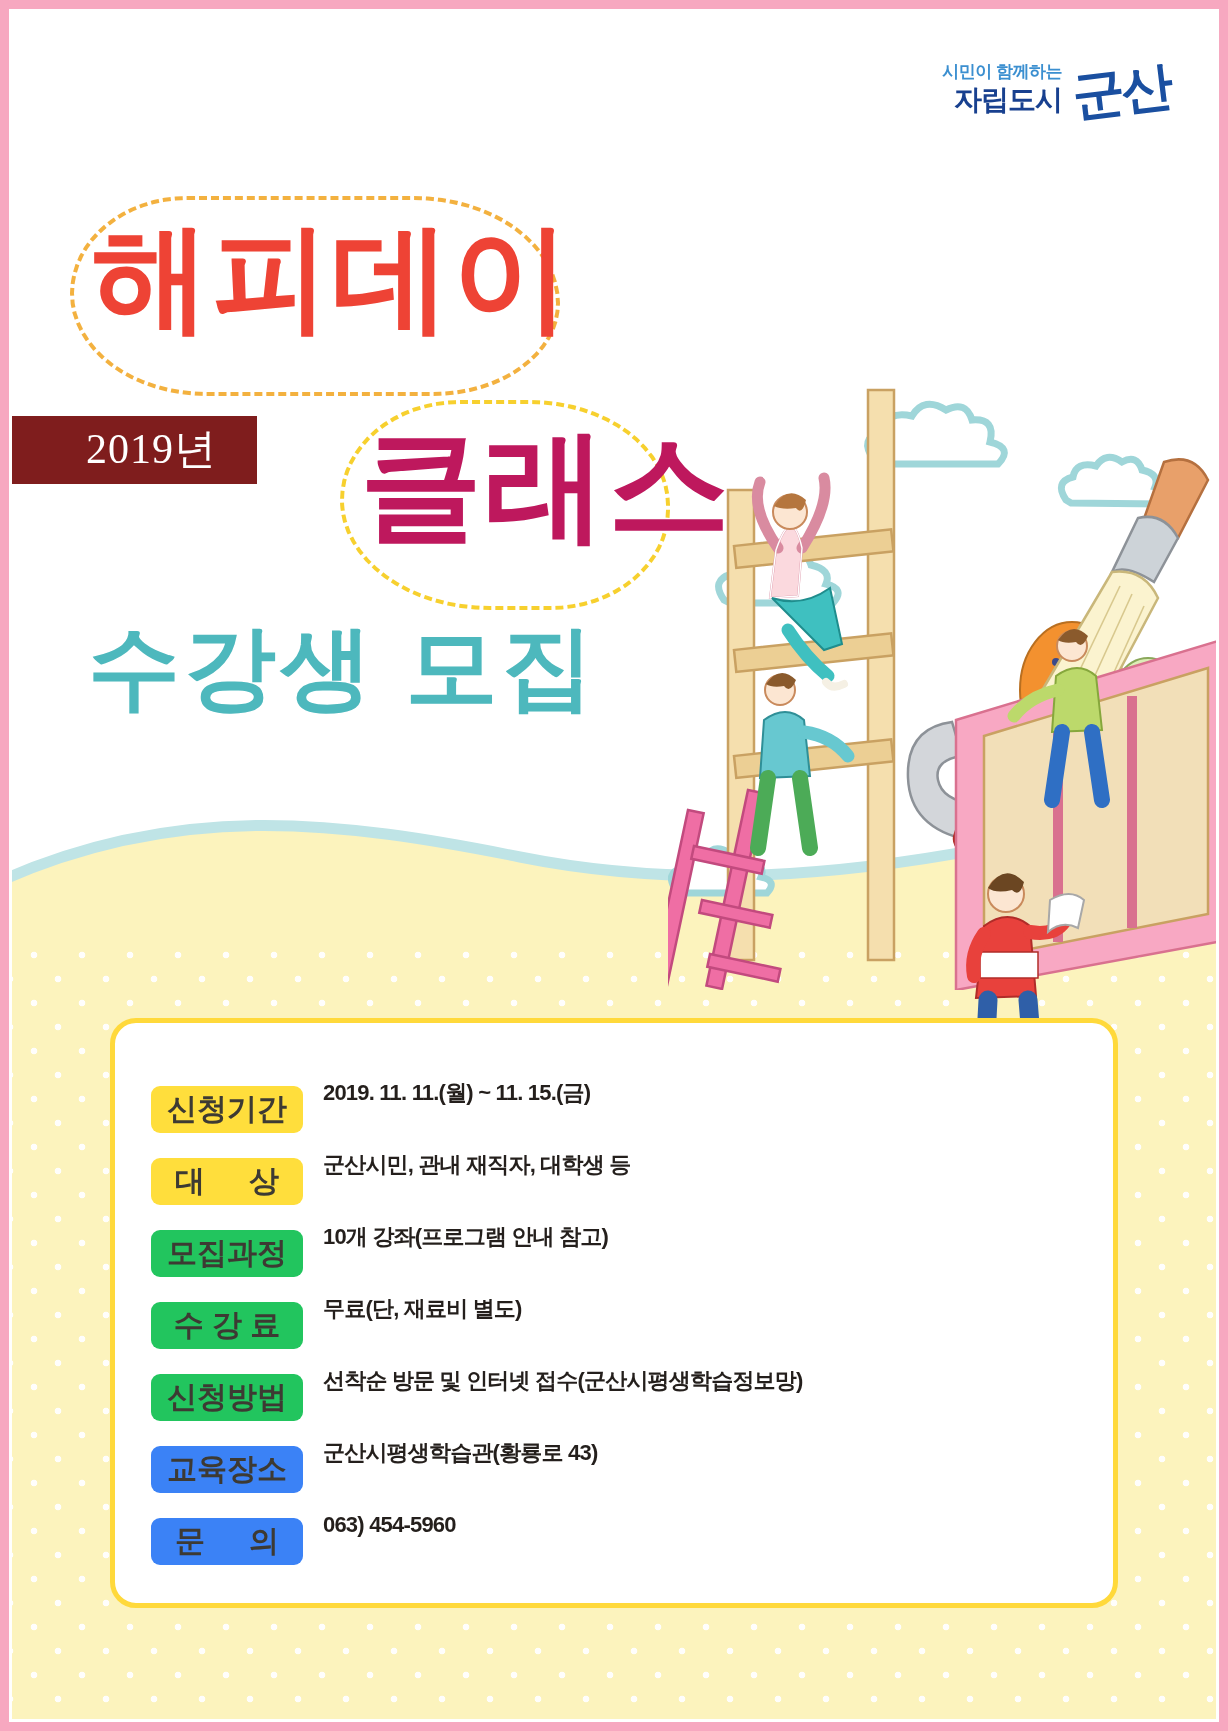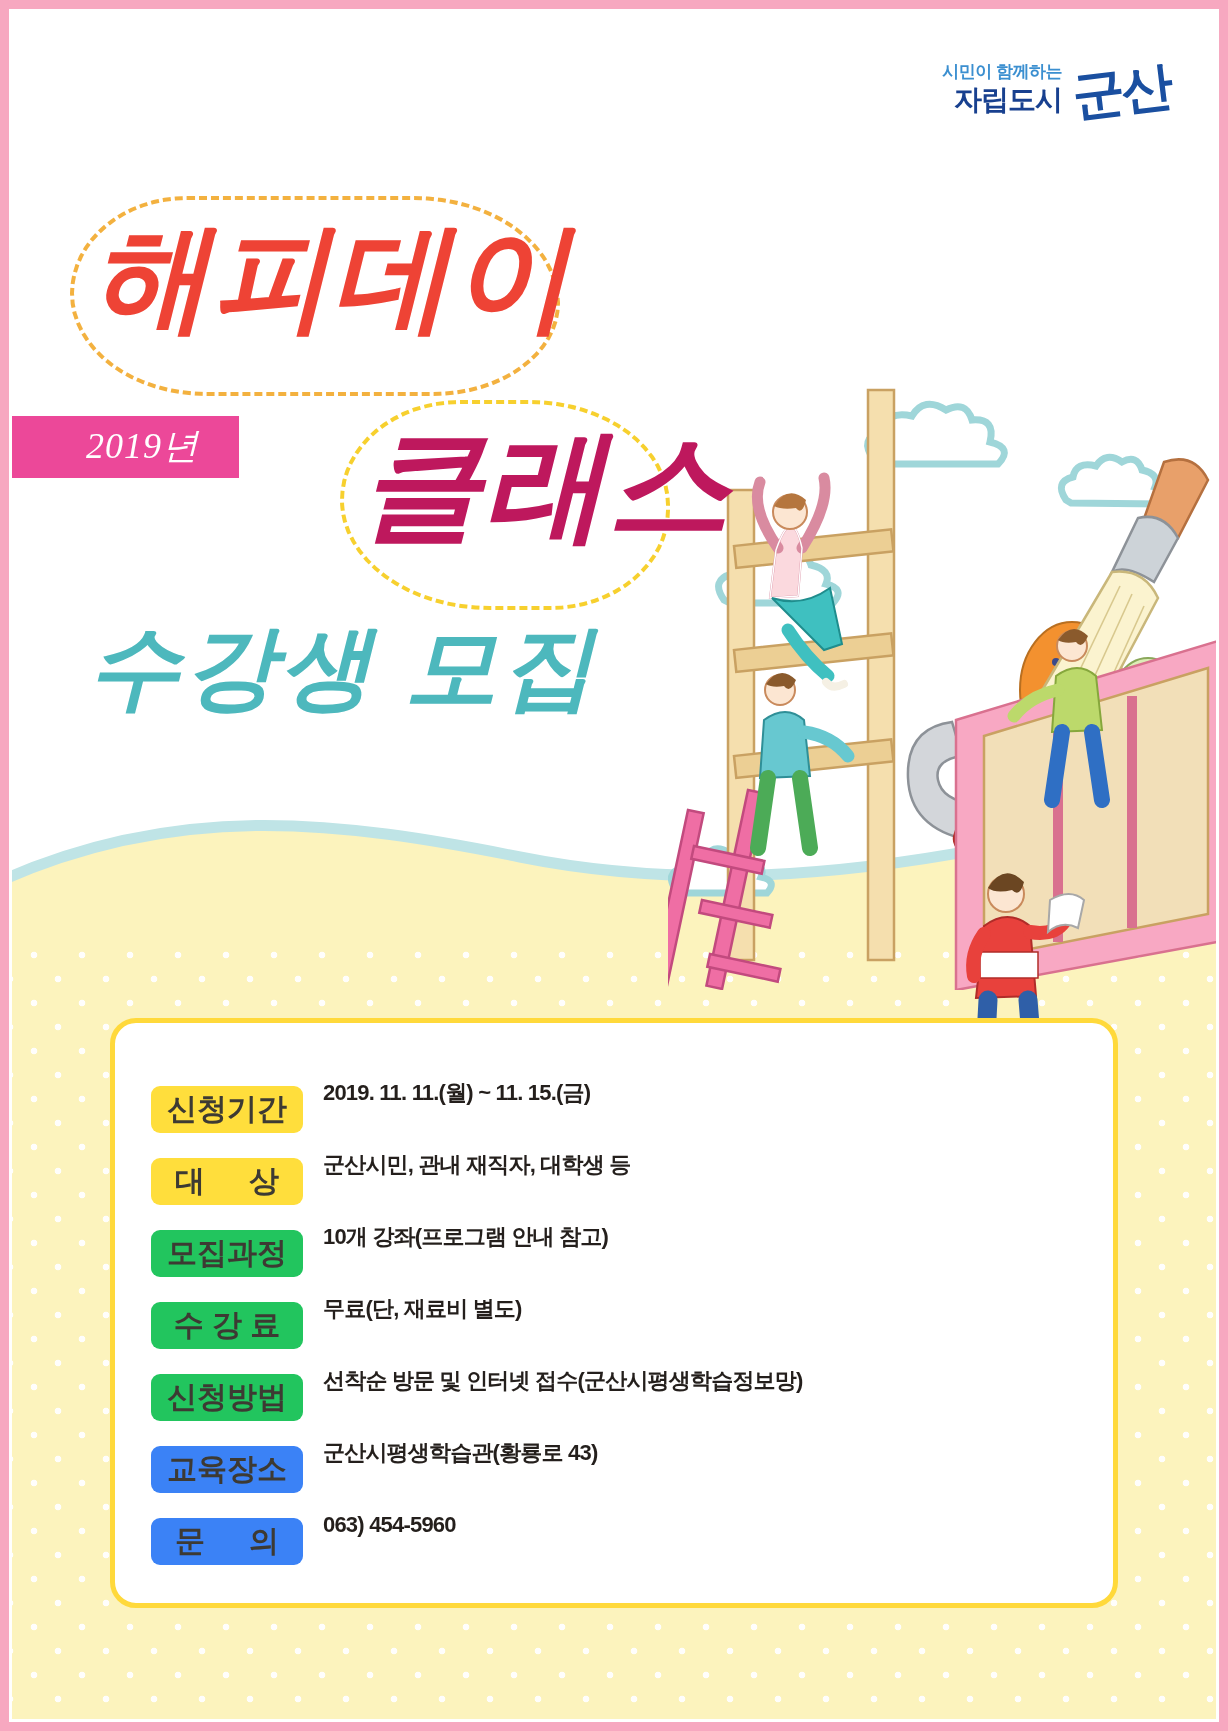--- a/index.html
+++ b/index.html
@@ -65,41 +65,41 @@
     font-size: 28px; color: #18408f; letter-spacing: -1px; font-weight: 700;
   }
   .logo-mark {
     font-size: 52px; font-weight: 700; letter-spacing: -3px;
     color: #1a4fa0;
     transform: rotate(-7deg) translateY(4px);
     font-family: "Liberation Serif", serif;
   }
 
   
-  .title-area { position: absolute; left: 0; top: 0; width: 700px; height: 780px; z-index: 25; font-style: italic; }
+  .title-area { position: absolute; left: 0; top: 0; width: 700px; height: 780px; z-index: 25; }
 
   .t-happy {
     position: absolute; left: 92px; top: 218px;
     font-size: 118px; font-weight: 700; color: #ee4335;
     letter-spacing: 2px; line-height: 1;
     white-space: nowrap;
     z-index: 26;
   }
   .bubble-happy {
     position: absolute; left: 70px; top: 196px;
     width: 490px; height: 200px;
     border: 4px dashed #f3b13f;
     border-radius: 120px 150px 130px 140px / 100px 110px 95px 105px;
     z-index: 24;
   }
 
   .t-year {
     position: absolute; left: 0px; top: 416px;
-    background: #ec4899; color: #ffffff;
-    font-size: 36px; font-weight: 400;
+    background: #7f1d1d; color: #ffffff;
+    font-size: 42px; font-weight: 400;
     padding: 12px 40px 14px 86px;
     letter-spacing: 1px; line-height: 1;
     font-family: "Liberation Serif", serif;
     z-index: 26;
   }
 
   .t-class {
     position: absolute; left: 360px; top: 424px;
     font-size: 122px; font-weight: 700; color: #be185d;
     letter-spacing: 2px; line-height: 1;

